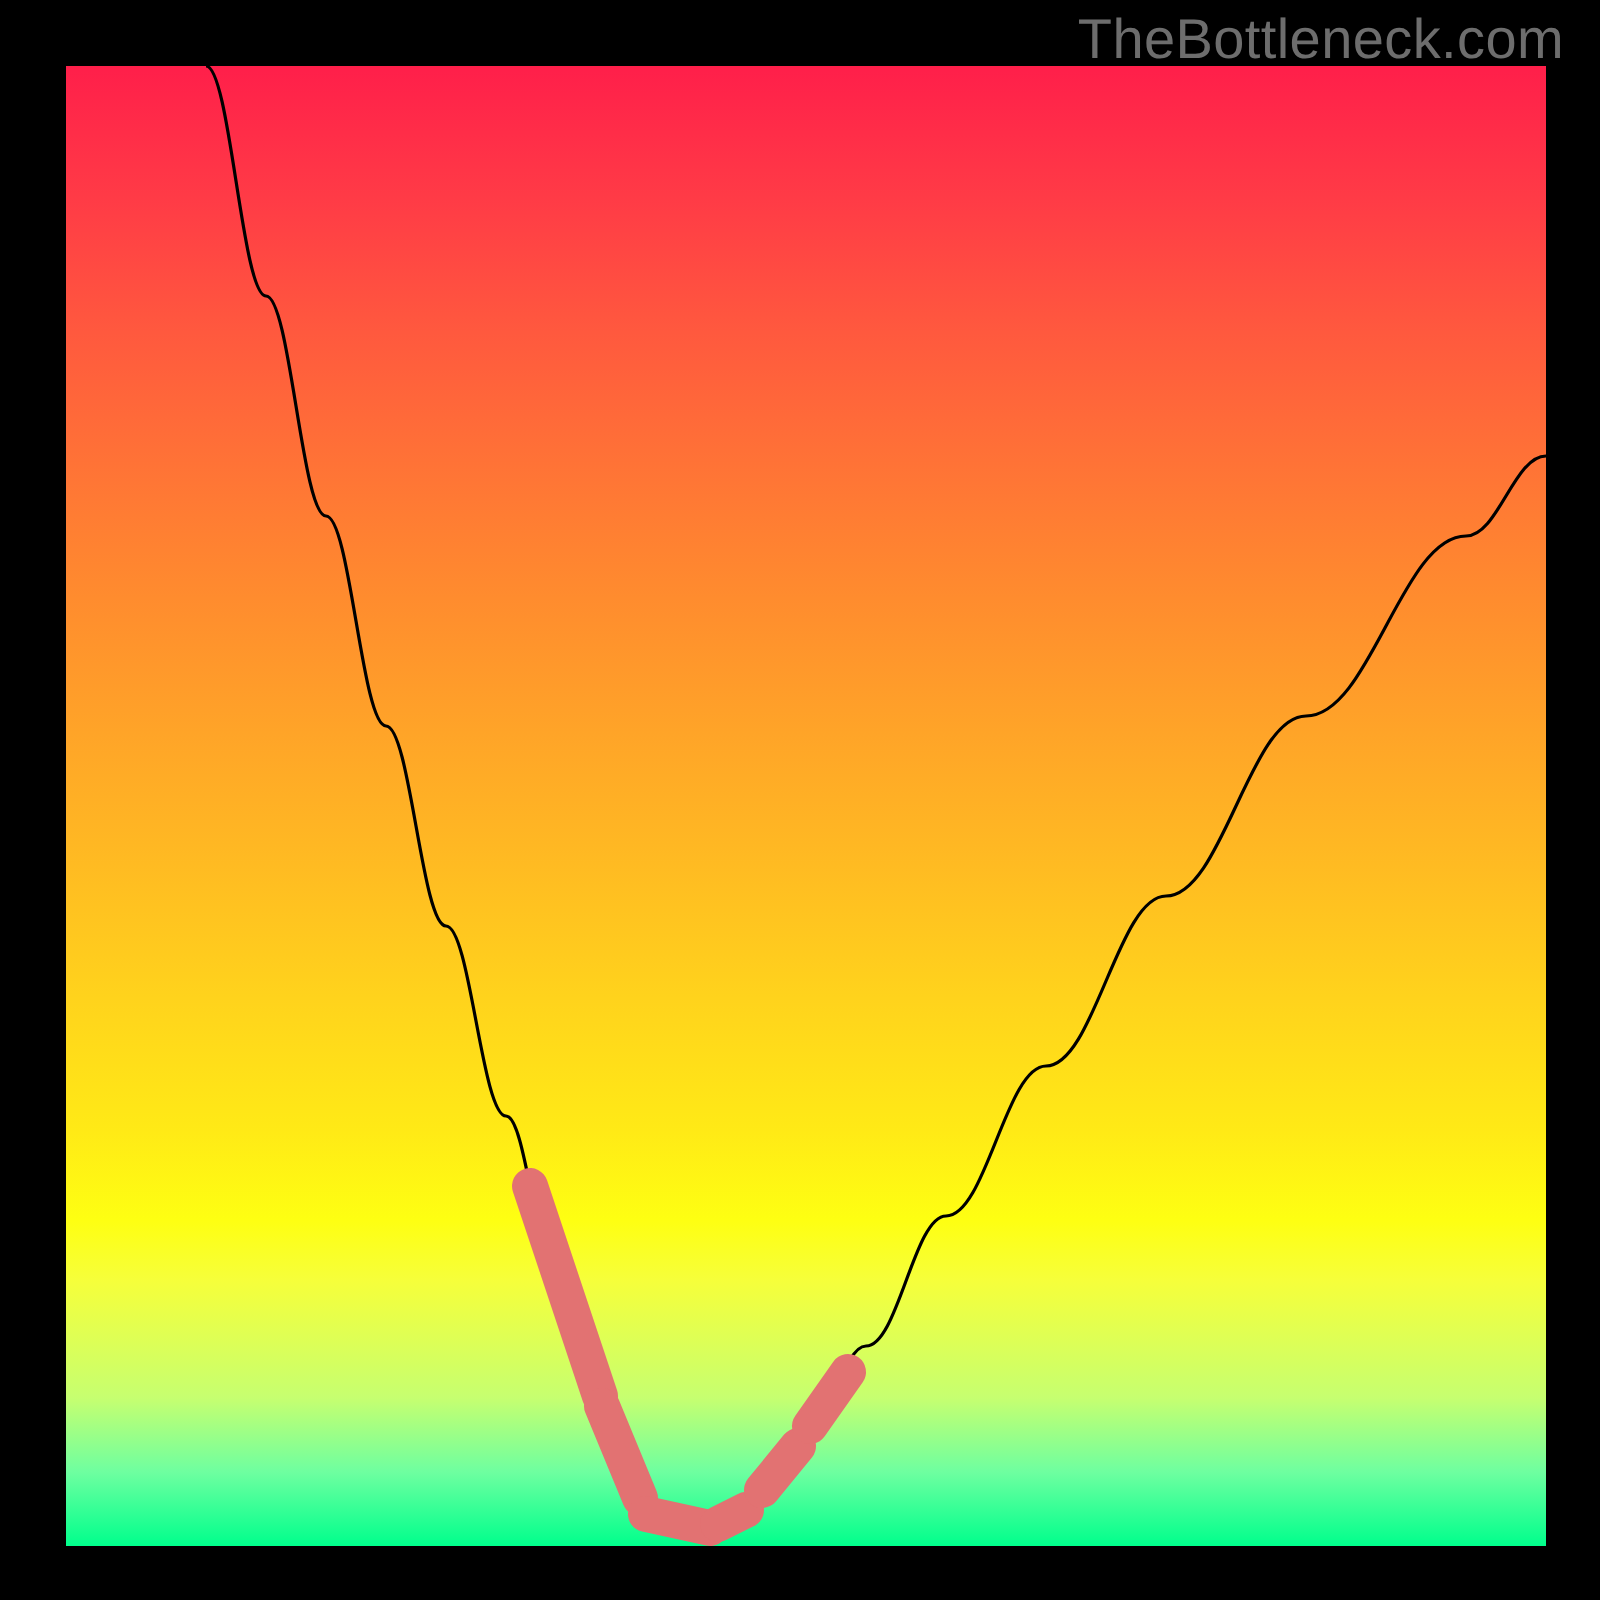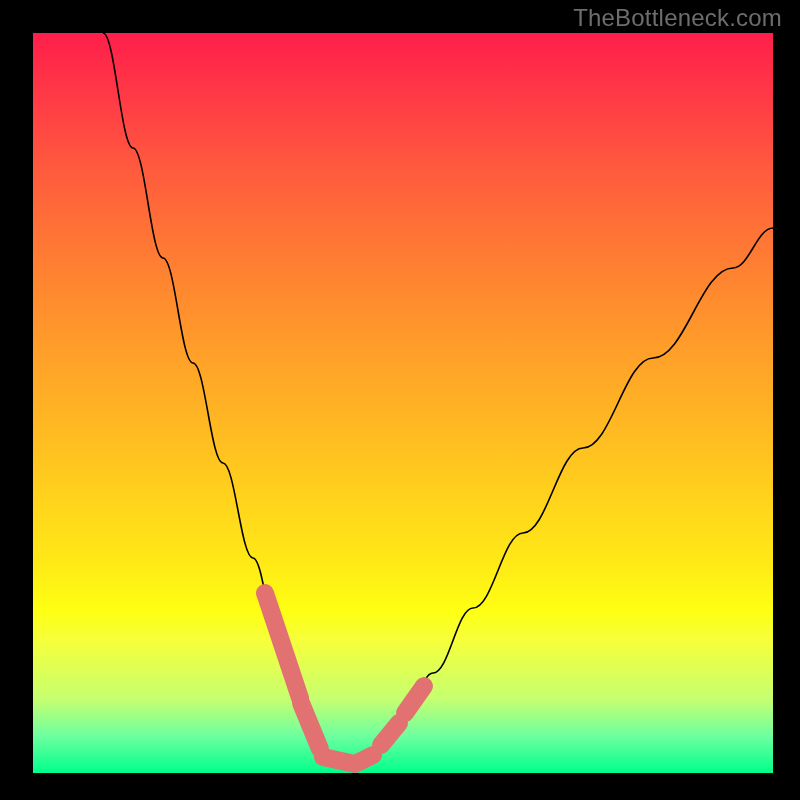--- a/index.html
+++ b/index.html
@@ -33,21 +33,21 @@
       #c6ff70 90%,
       #6effa0 95%,
       #00ff8c 100%
     );
   }
   .watermark {
     position: absolute;
     top: 4px;
     right: 18px;
     color: #6d6d6d;
-    font-size: 24px;
+    font-size: 28px;
     font-weight: 400;
     letter-spacing: 0.2px;
   }
   svg.curve {
     position: absolute;
     left: 0;
     top: 0;
     width: 740px;
     height: 740px;
     overflow: visible;

